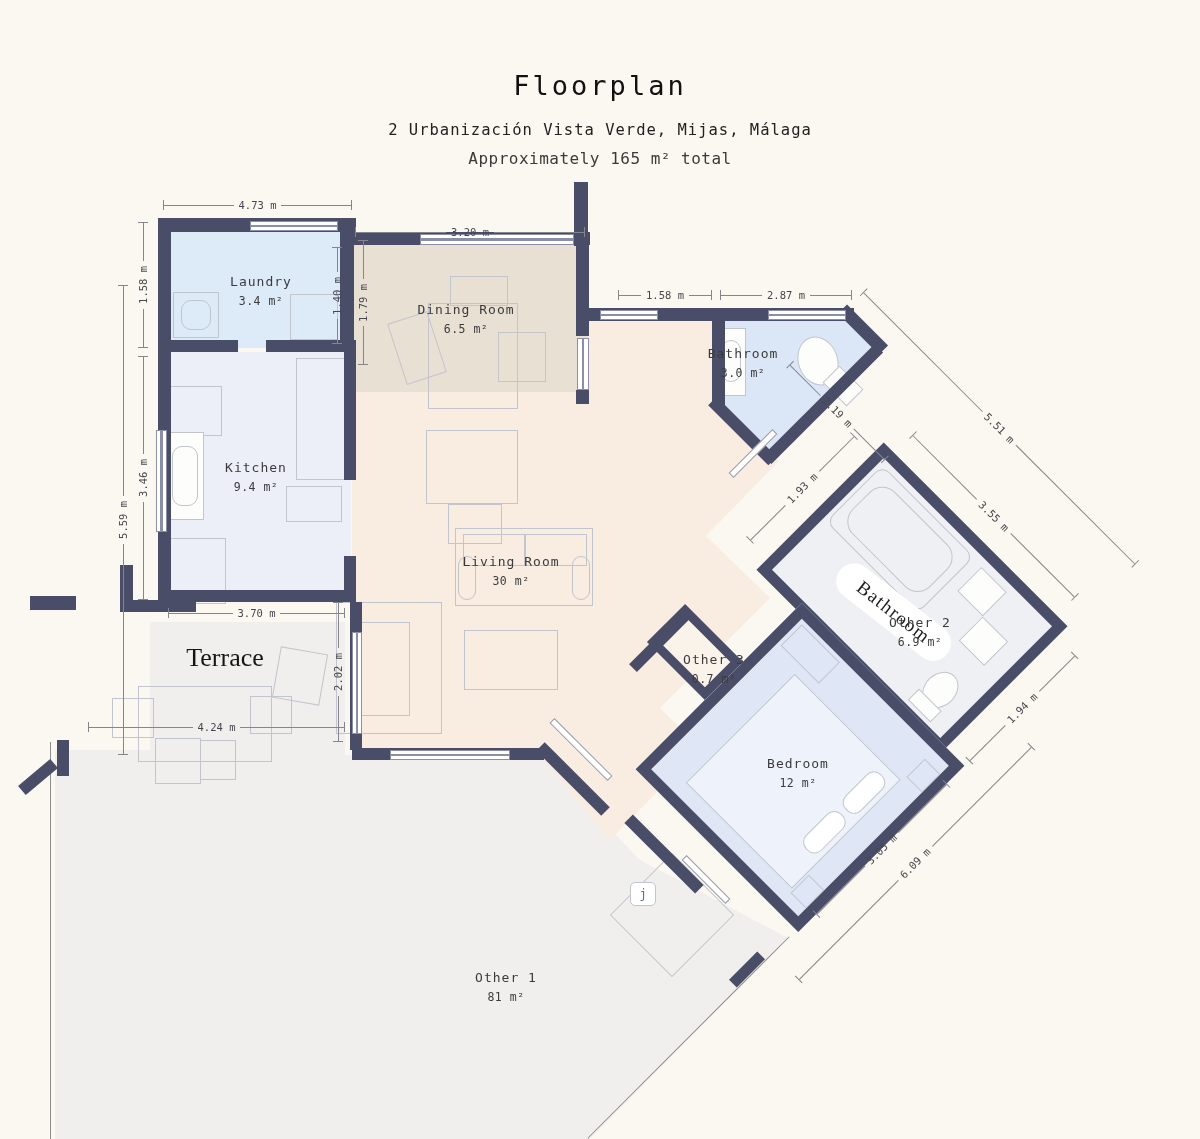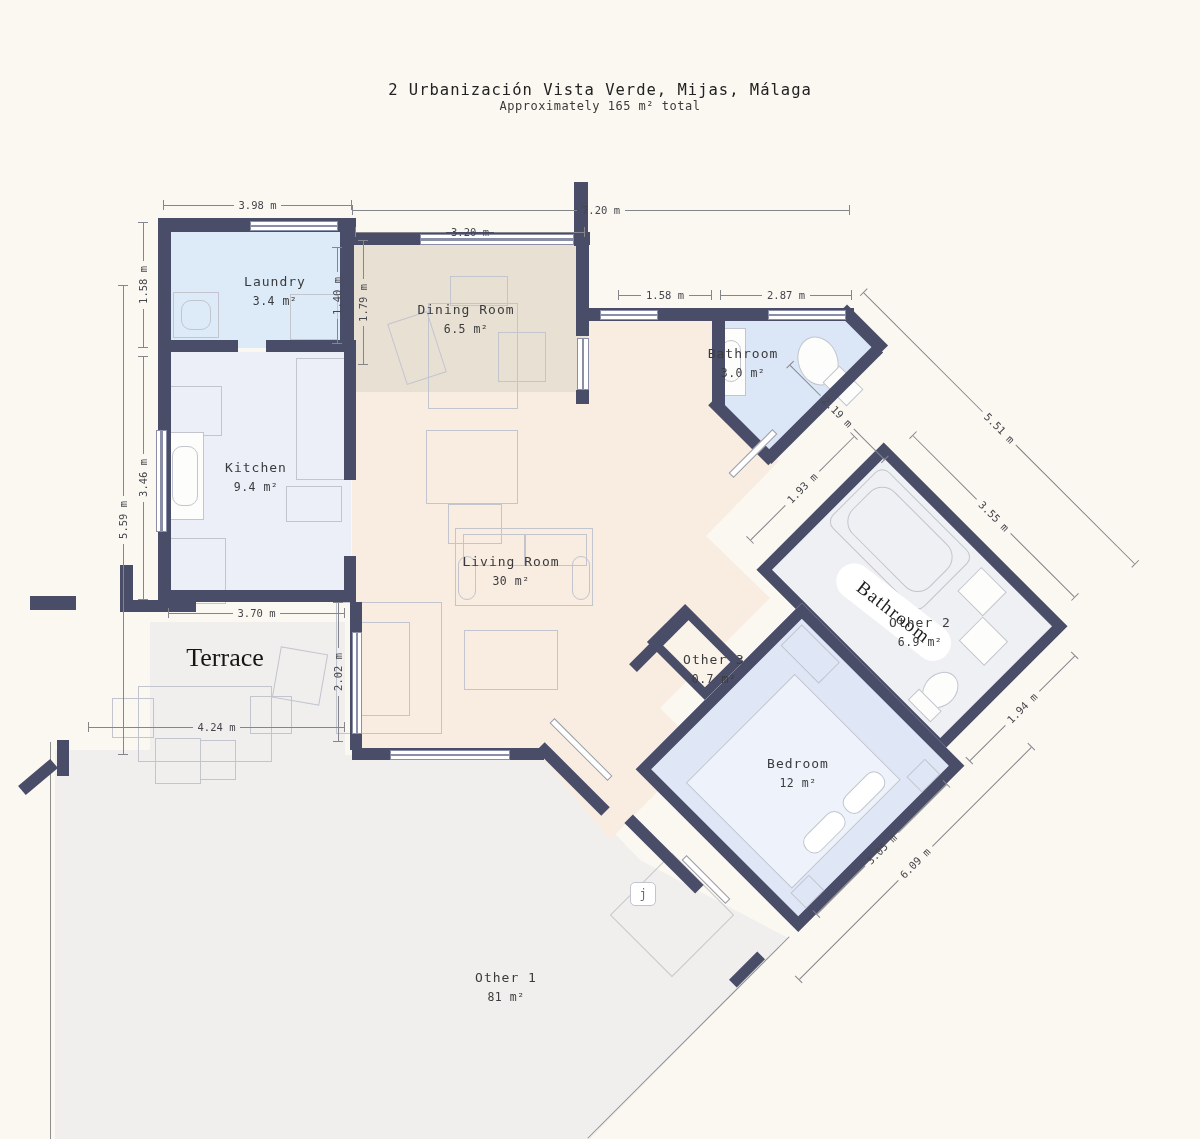--- a/index.html
+++ b/index.html
@@ -1,22 +1,22 @@
 <!DOCTYPE html>
 <html><head>
 <meta charset="utf-8">
 <style>
   html,body{margin:0;padding:0;}
   #stage{position:relative;width:1200px;height:1139px;background:#fbf8f1;overflow:hidden;
          font-family:"DejaVu Sans Mono",monospace;}
   
   #hdr{position:absolute;left:0;right:0;top:70px;text-align:center;z-index:10;color:#1c1c1c;}
   #hdr .t1{font-size:27px;letter-spacing:3px;color:#111;}
-  #hdr .t2{font-size:15.5px;letter-spacing:1px;margin-top:11px;color:#222;}
-  #hdr .t3{font-size:12px;letter-spacing:0.5px;color:#3a3a3a;}
+  #hdr .t2{font-size:15.5px;letter-spacing:1px;margin-top:20px;color:#222;}
+  #hdr .t3{font-size:16px;letter-spacing:0.5px;margin-top:10px;color:#3a3a3a;}
   
   .fill{position:absolute;inset:0;z-index:1;}
   .rect{position:absolute;z-index:1;}
   .rot{position:absolute;box-sizing:border-box;}
   
   .wall{position:absolute;background:#4a4d68;z-index:5;}
   .winh{position:absolute;z-index:6;border:1px solid #8a8ea6;
         background:linear-gradient(#fff 38%,#8a8ea6 38%,#8a8ea6 62%,#fff 62%);}
   .winv{position:absolute;z-index:6;border:1px solid #8a8ea6;
         background:linear-gradient(90deg,#fff 38%,#8a8ea6 38%,#8a8ea6 62%,#fff 62%);}
@@ -49,20 +49,21 @@
                    letter-spacing:1.5px;color:#1e1e1e;}
   .glyph{position:absolute;z-index:3;background:#fff;border:1px solid #c2c5ce;border-radius:5px;
          display:flex;align-items:center;justify-content:center;font-size:12px;color:#6b6d79;}
 </style>
 </head>
 <body>
 
 <div id="stage">
 
   <div id="hdr">
+    <div class="t1">Floorplan</div>
     <div class="t2">2 Urbanización Vista Verde, Mijas, Málaga</div>
     <div class="t3">Approximately 165 m² total</div>
   </div>
 
   <div class="fill" style="background:#f0efee;clip-path:polygon(150px 622px,345px 622px,345px 755px,540px 755px,640px 860px,788px 938px,590px 1139px,55px 1139px,55px 750px,150px 750px);"></div>
   <div class="fill" style="background:#f9ece1;clip-path:polygon(352px 392px,588px 392px,588px 316px,716px 316px,716px 402px,779px 461px,706px 536px,770px 598px,660px 708px,700px 748px,610px 840px,540px 755px,352px 755px);"></div>
   <div class="rect" style="left:352px;top:240px;width:236px;height:152px;background:#e8e0d3;"></div>
   <div class="rect" style="left:165px;top:228px;width:186px;height:120px;background:#ddeaf7;"></div>
   <div class="rect" style="left:165px;top:352px;width:186px;height:248px;background:#eceef8;"></div>
   <div class="fill" style="background:#dbe7f6;clip-path:polygon(712px 314px,850px 314px,878px 346px,766px 458px,712px 404px);"></div>
@@ -177,28 +178,21 @@
   <div class="furn wh" style="left:826px;top:374px;width:32px;height:22px;transform:rotate(45deg);"></div>
 
   <div class="rot" style="left:628px;top:871px;width:88px;height:88px;transform:rotate(45deg);border:1px solid #c9c9ca;z-index:2;"></div>
   <div class="glyph" style="left:630px;top:882px;width:24px;height:22px;">
     <span>j</span>
   </div>
 
   <div class="dim h" style="left:163px;top:198px;width:189px;">
     <span class="tick"></span>
       <span class="seg"></span>
-      <span class="dlabel">3.98 m</span>
-      <span class="seg"></span>
-      <span class="tick"></span>
-    </div>
-  <div class="dim h" style="left:352px;top:203px;width:498px;">
-    <span class="tick"></span>
-      <span class="seg"></span>
-      <span class="dlabel">7.20 m</span>
+      <span class="dlabel">4.73 m</span>
       <span class="seg"></span>
       <span class="tick"></span>
     </div>
   <div class="dim h" style="left:355px;top:225px;width:230px;">
     <span class="tick"></span>
       <span class="seg"></span>
       <span class="dlabel">3.20 m</span>
       <span class="seg"></span>
       <span class="tick"></span>
     </div>
@@ -317,21 +311,21 @@
       <span class="tick"></span>
     </div>
   <div class="dim h d" style="left:789px;top:842px;width:185px;transform:rotate(-45deg);">
     <span class="tick"></span>
       <span class="seg"></span>
       <span class="dlabel">3.05 m</span>
       <span class="seg"></span>
       <span class="tick"></span>
     </div>
 
-  <div class="rlabel" style="left:215px;top:274px;width:120px;">
+  <div class="rlabel" style="left:201px;top:274px;width:120px;">
     <div class="rname">Laundry</div>
     <div class="rarea">3.4 m²</div>
     </div>
   <div class="rlabel" style="left:396px;top:302px;width:140px;">
     <div class="rname">Dining Room</div>
     <div class="rarea">6.5 m²</div>
     </div>
   <div class="rlabel" style="left:196px;top:460px;width:120px;text-align:center;">
     <div class="rname">Kitchen</div>
     <div class="rarea">9.4 m²</div>

